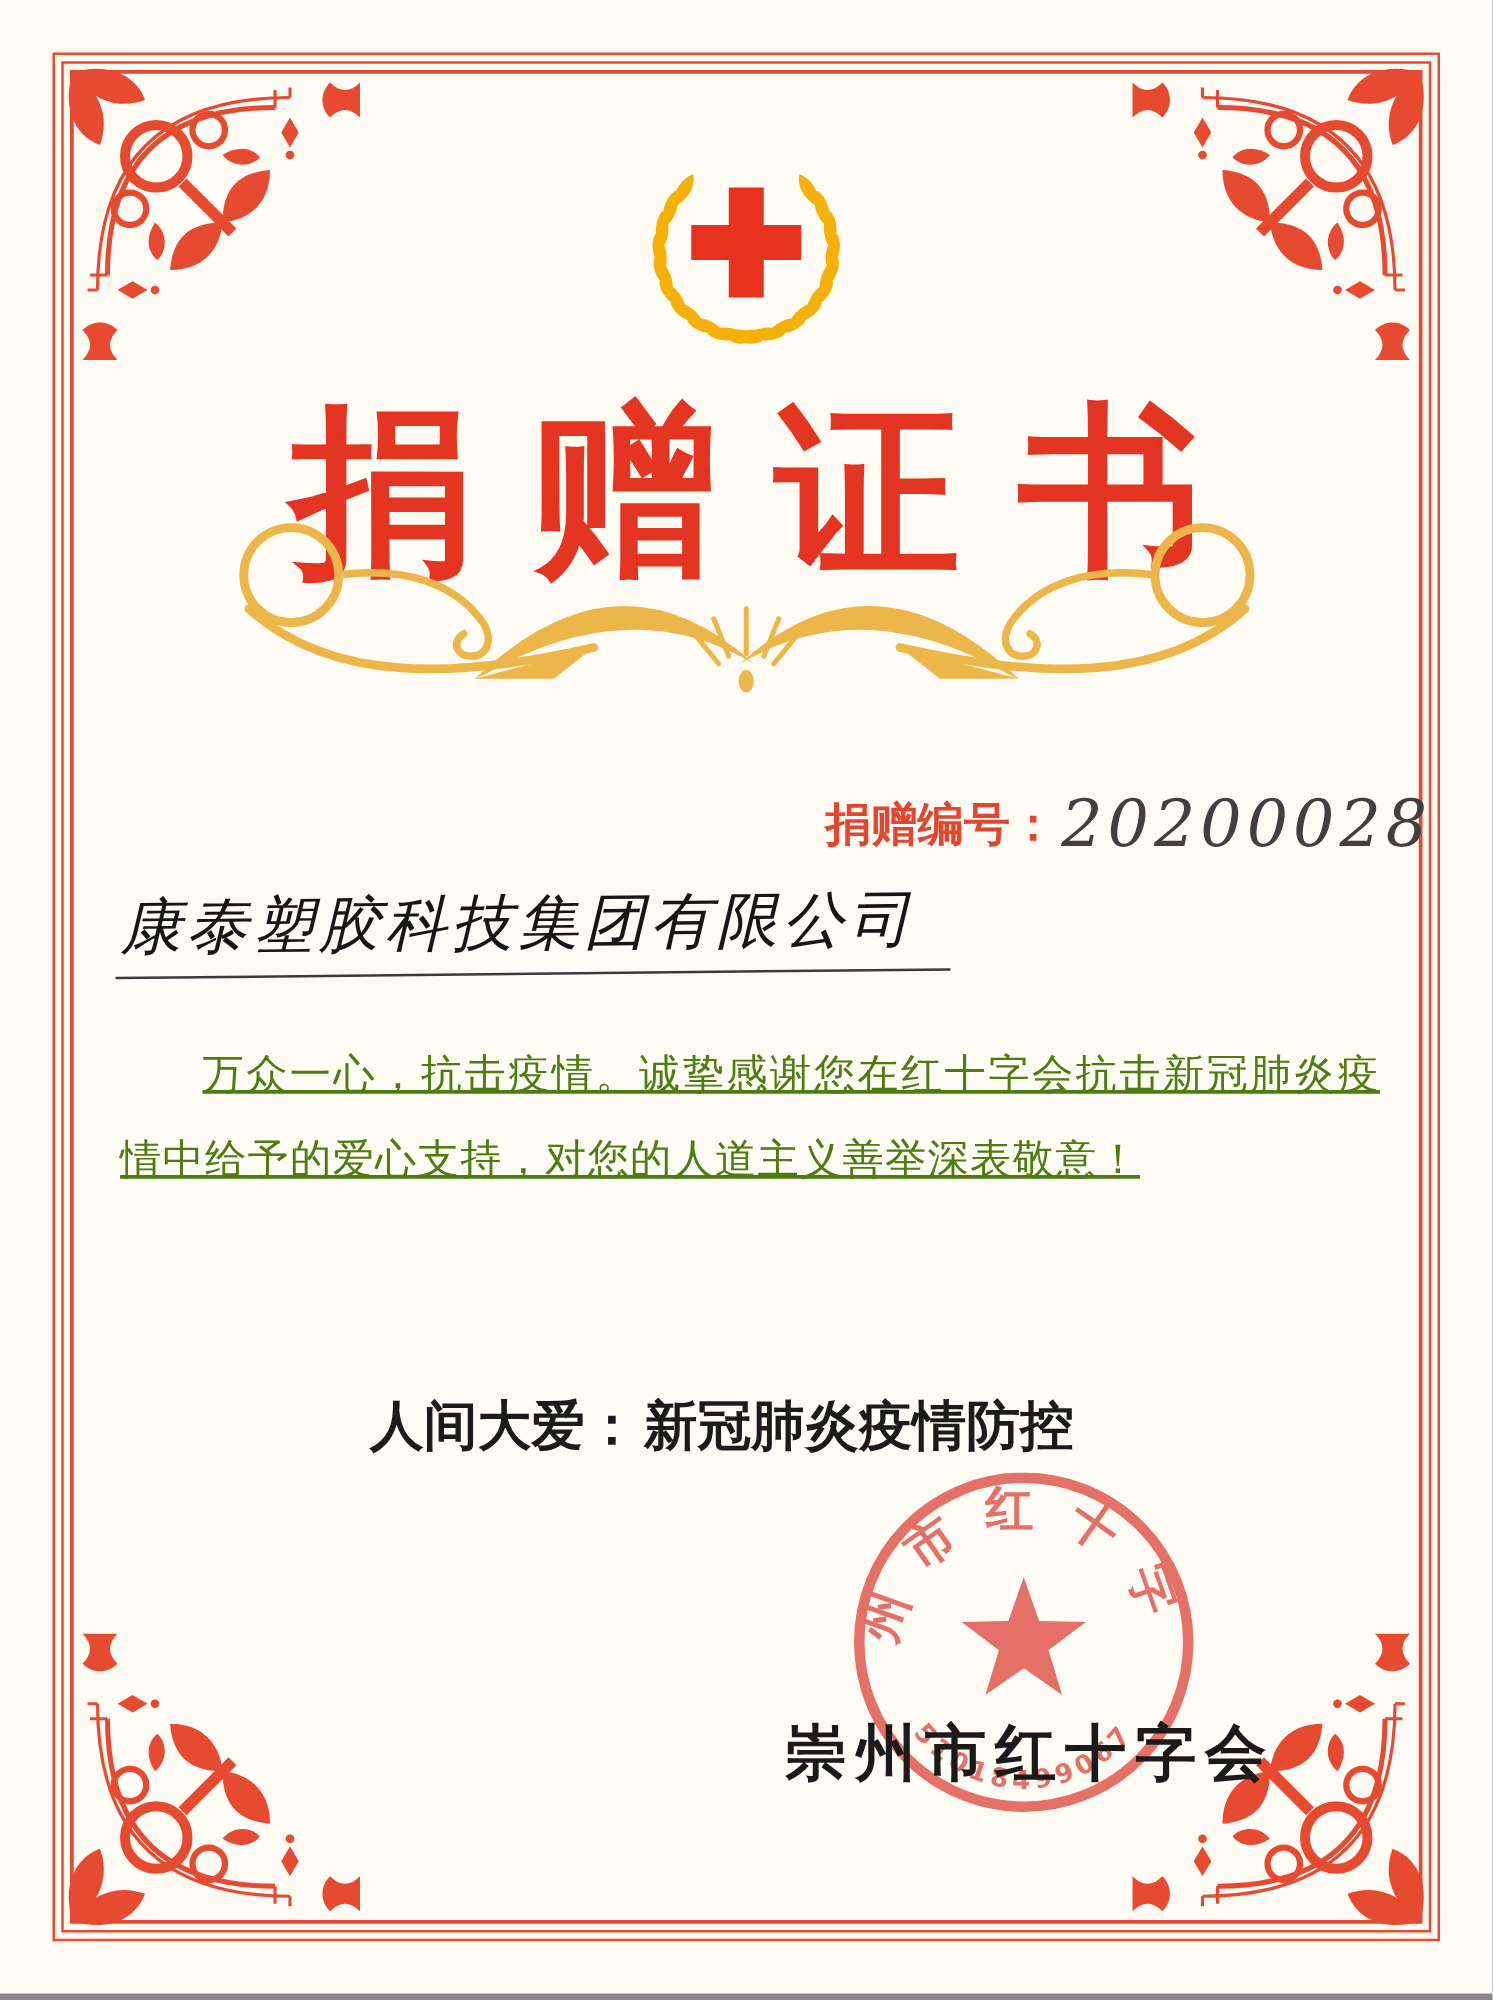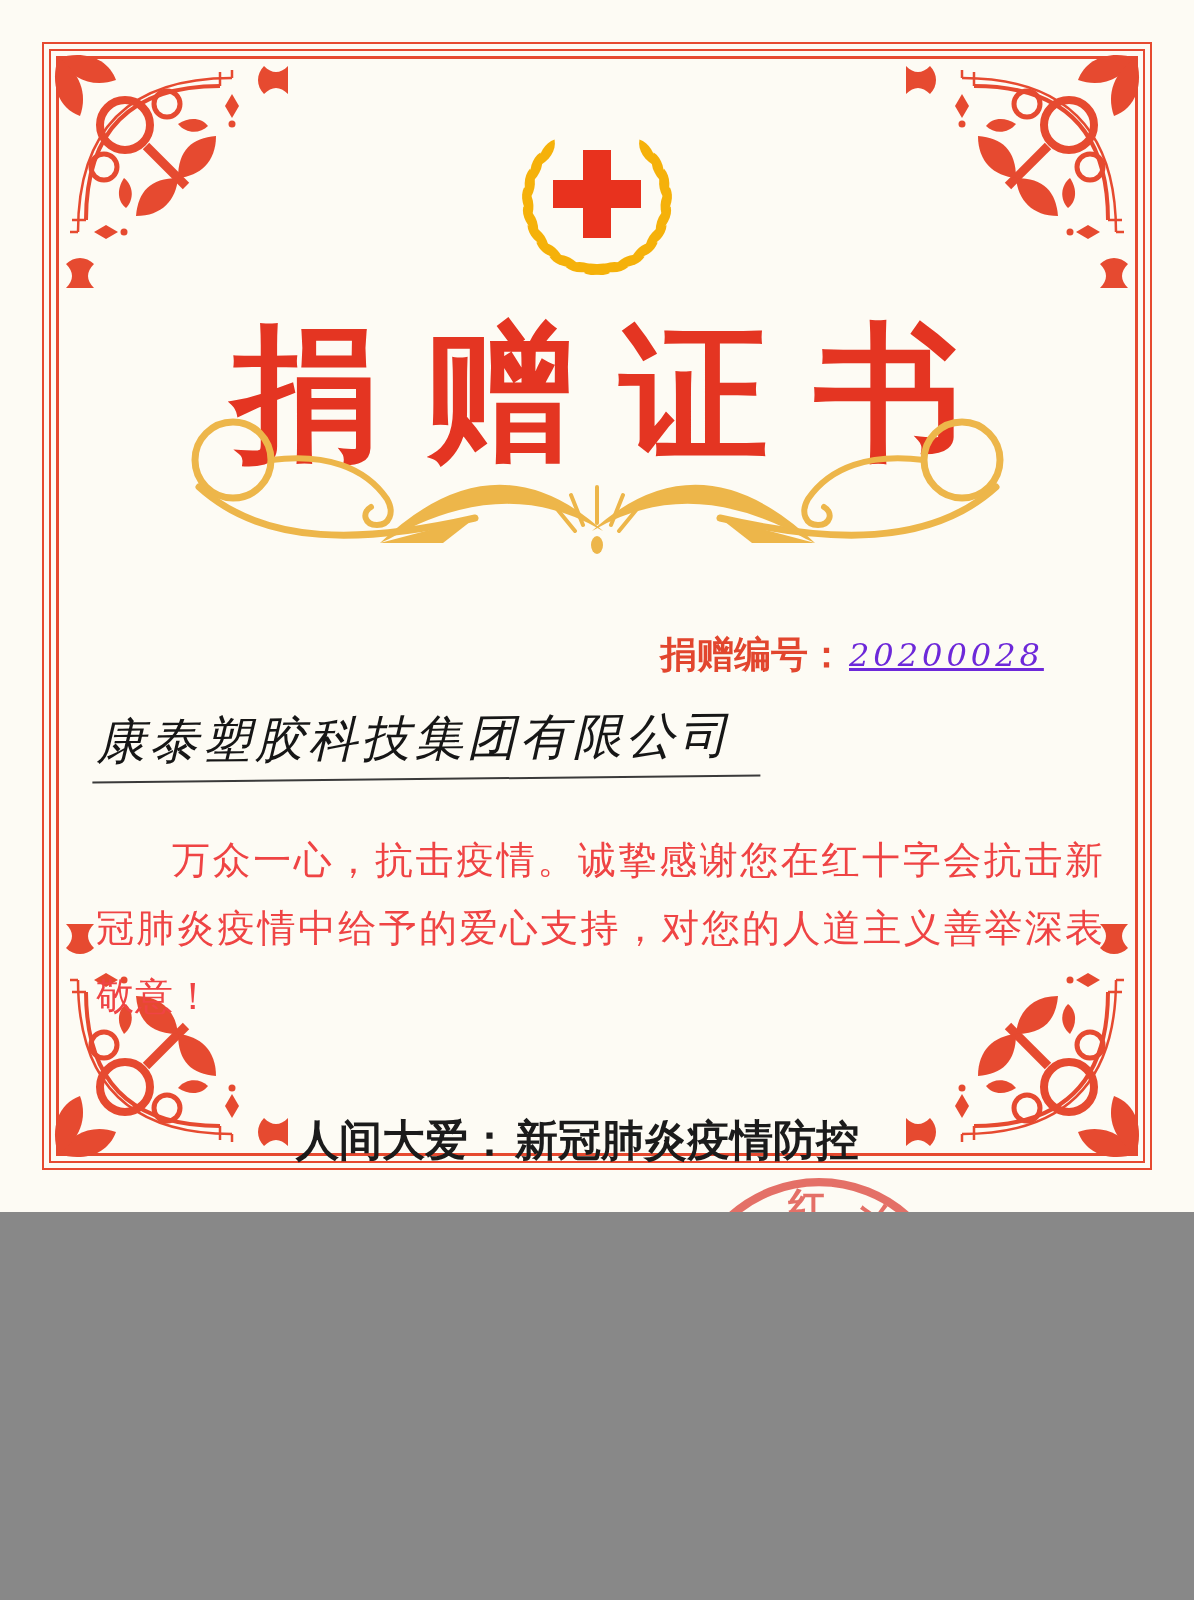--- a/index.html
+++ b/index.html
@@ -1,19 +1,19 @@
 <!DOCTYPE html>
 <html><head>
 <meta charset="utf-8">
 <style>
   html,body{margin:0;padding:0;}
   body{background:#888;}
   .page{
     position:relative;
-    width:1194px;height:1212px;
+    width:1194px;height:1595px;
     margin:0 auto;
     background:#fdfbf4;
     overflow:hidden;
     font-family:"Liberation Serif", serif;
   }
   
   .frame{position:absolute;pointer-events:none;}
   .frame.f1{inset:42px;border:2.5px solid #e64a30;}
   .frame.f2{inset:49px;border:2px solid #e64a30;}
   .frame.f3{inset:56px;border:3px solid #e64a30;}
@@ -43,39 +43,39 @@
     text-align:center;
     font-size:148px;font-weight:700;
     color:#f3e2ae;opacity:.55;
     letter-spacing:26px;white-space:nowrap;
     z-index:1;
   }
   .content{position:absolute;inset:0;z-index:3;}
   
   .serial{position:absolute;left:660px;top:630px;white-space:nowrap;}
   .serial .lab{font-size:37px;font-weight:700;color:#e2462e;vertical-align:middle;}
-  .serial .val{font-size:32px;color:#6d28d9;vertical-align:middle;text-decoration:underline;}
+  .serial .val{font-size:52px;color:#404040;vertical-align:middle;}
   .hand{
     font-family:"DejaVu Serif", serif;
     font-style:italic;
     letter-spacing:4px;
   }
   
   .recipient{
     position:absolute;left:92px;top:706px;
     font-size:49px;color:#161616;
     border-bottom:2px solid #3a3a3a;
     padding:0 28px 6px 4px;
     transform:rotate(-.6deg);
   }
   
   .bodytext{
     position:absolute;left:96px;top:826px;width:1008px;
-    font-size:38px;line-height:68px;color:#ef4444;
-    letter-spacing:1px;text-align:justify;
+    font-size:33px;line-height:68px;color:#4d7c0f;
+    letter-spacing:1px;text-align:justify;text-decoration:underline;
   }
   .bodytext p{margin:0;text-indent:2em;}
   .bodytext p.second{margin-top:10px;}
   
   .row{position:absolute;white-space:nowrap;}
   .row .lab{font-size:43px;font-weight:700;color:#1b1b1b;vertical-align:middle;}
   .row.project{left:296px;top:1112px;}
   .row.project .val{font-size:43px;font-weight:700;color:#1b1b1b;vertical-align:middle;}
   .row.amount{left:296px;top:1196px;}
   .row.amount .val{

